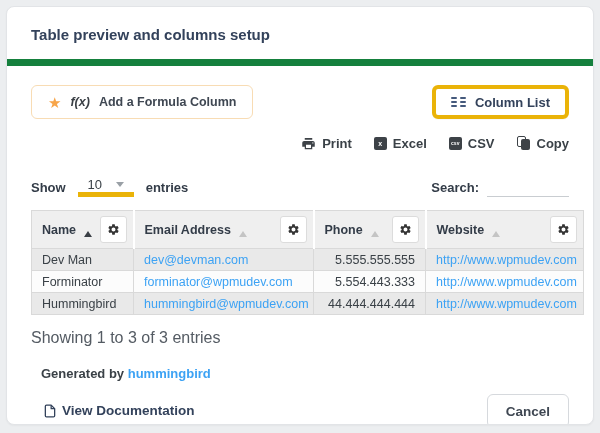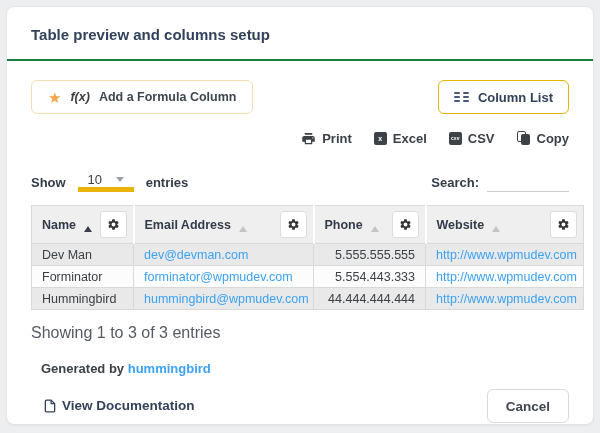--- a/index.html
+++ b/index.html
@@ -16,39 +16,39 @@
     border:1px solid #e2e4e7;
     border-radius:8px;
     height:419px;
     box-shadow:0 1px 2px rgba(0,0,0,0.04);
     overflow:hidden;
     display:flex;
     flex-direction:column;
   }
   .card-header {
     padding:19px 24px 16px 24px;
-    border-bottom:2px solid #15803d;
+    border-bottom:7px solid #15803d;
   }
   .card-title { font-size:15px; font-weight:700; color:#33425b; }
   .card-body { padding:19px 24px 0 24px; flex:1; }
 
   
   .row-top { display:flex; justify-content:space-between; align-items:flex-start; }
   .btn-formula {
     display:inline-flex; align-items:center; gap:9px;
     background:#fff; border:1px solid #f8dcb4; border-radius:6px;
     height:34px; padding:0 16px; cursor:pointer;
     font-size:12.5px; font-weight:600; color:#3f4752;
     font-family:inherit;
   }
   .star { color:#f7a54a; font-size:15px; line-height:1; }
   .fx { font-style:italic; font-weight:600; color:#3a3f45; font-size:12.5px; }
   .btn-column-list {
     display:inline-flex; align-items:center; gap:9px;
-    background:#fff; border:1px solid #eab308; border-radius:6px;
+    background:#fff; border:4px solid #eab308; border-radius:6px;
     height:34px; padding:0 15px; cursor:pointer;
     font-size:13px; font-weight:700; color:#33425b;
     font-family:inherit;
     box-shadow:0 1px 1px rgba(0,0,0,0.03);
   }
   .col-list-icon { display:inline-grid; grid-template-columns:6px 6px; gap:2px 3px; }
   .col-list-icon i { display:block; height:2px; background:#44597c; border-radius:1px; }
 
   
   .row-export {

